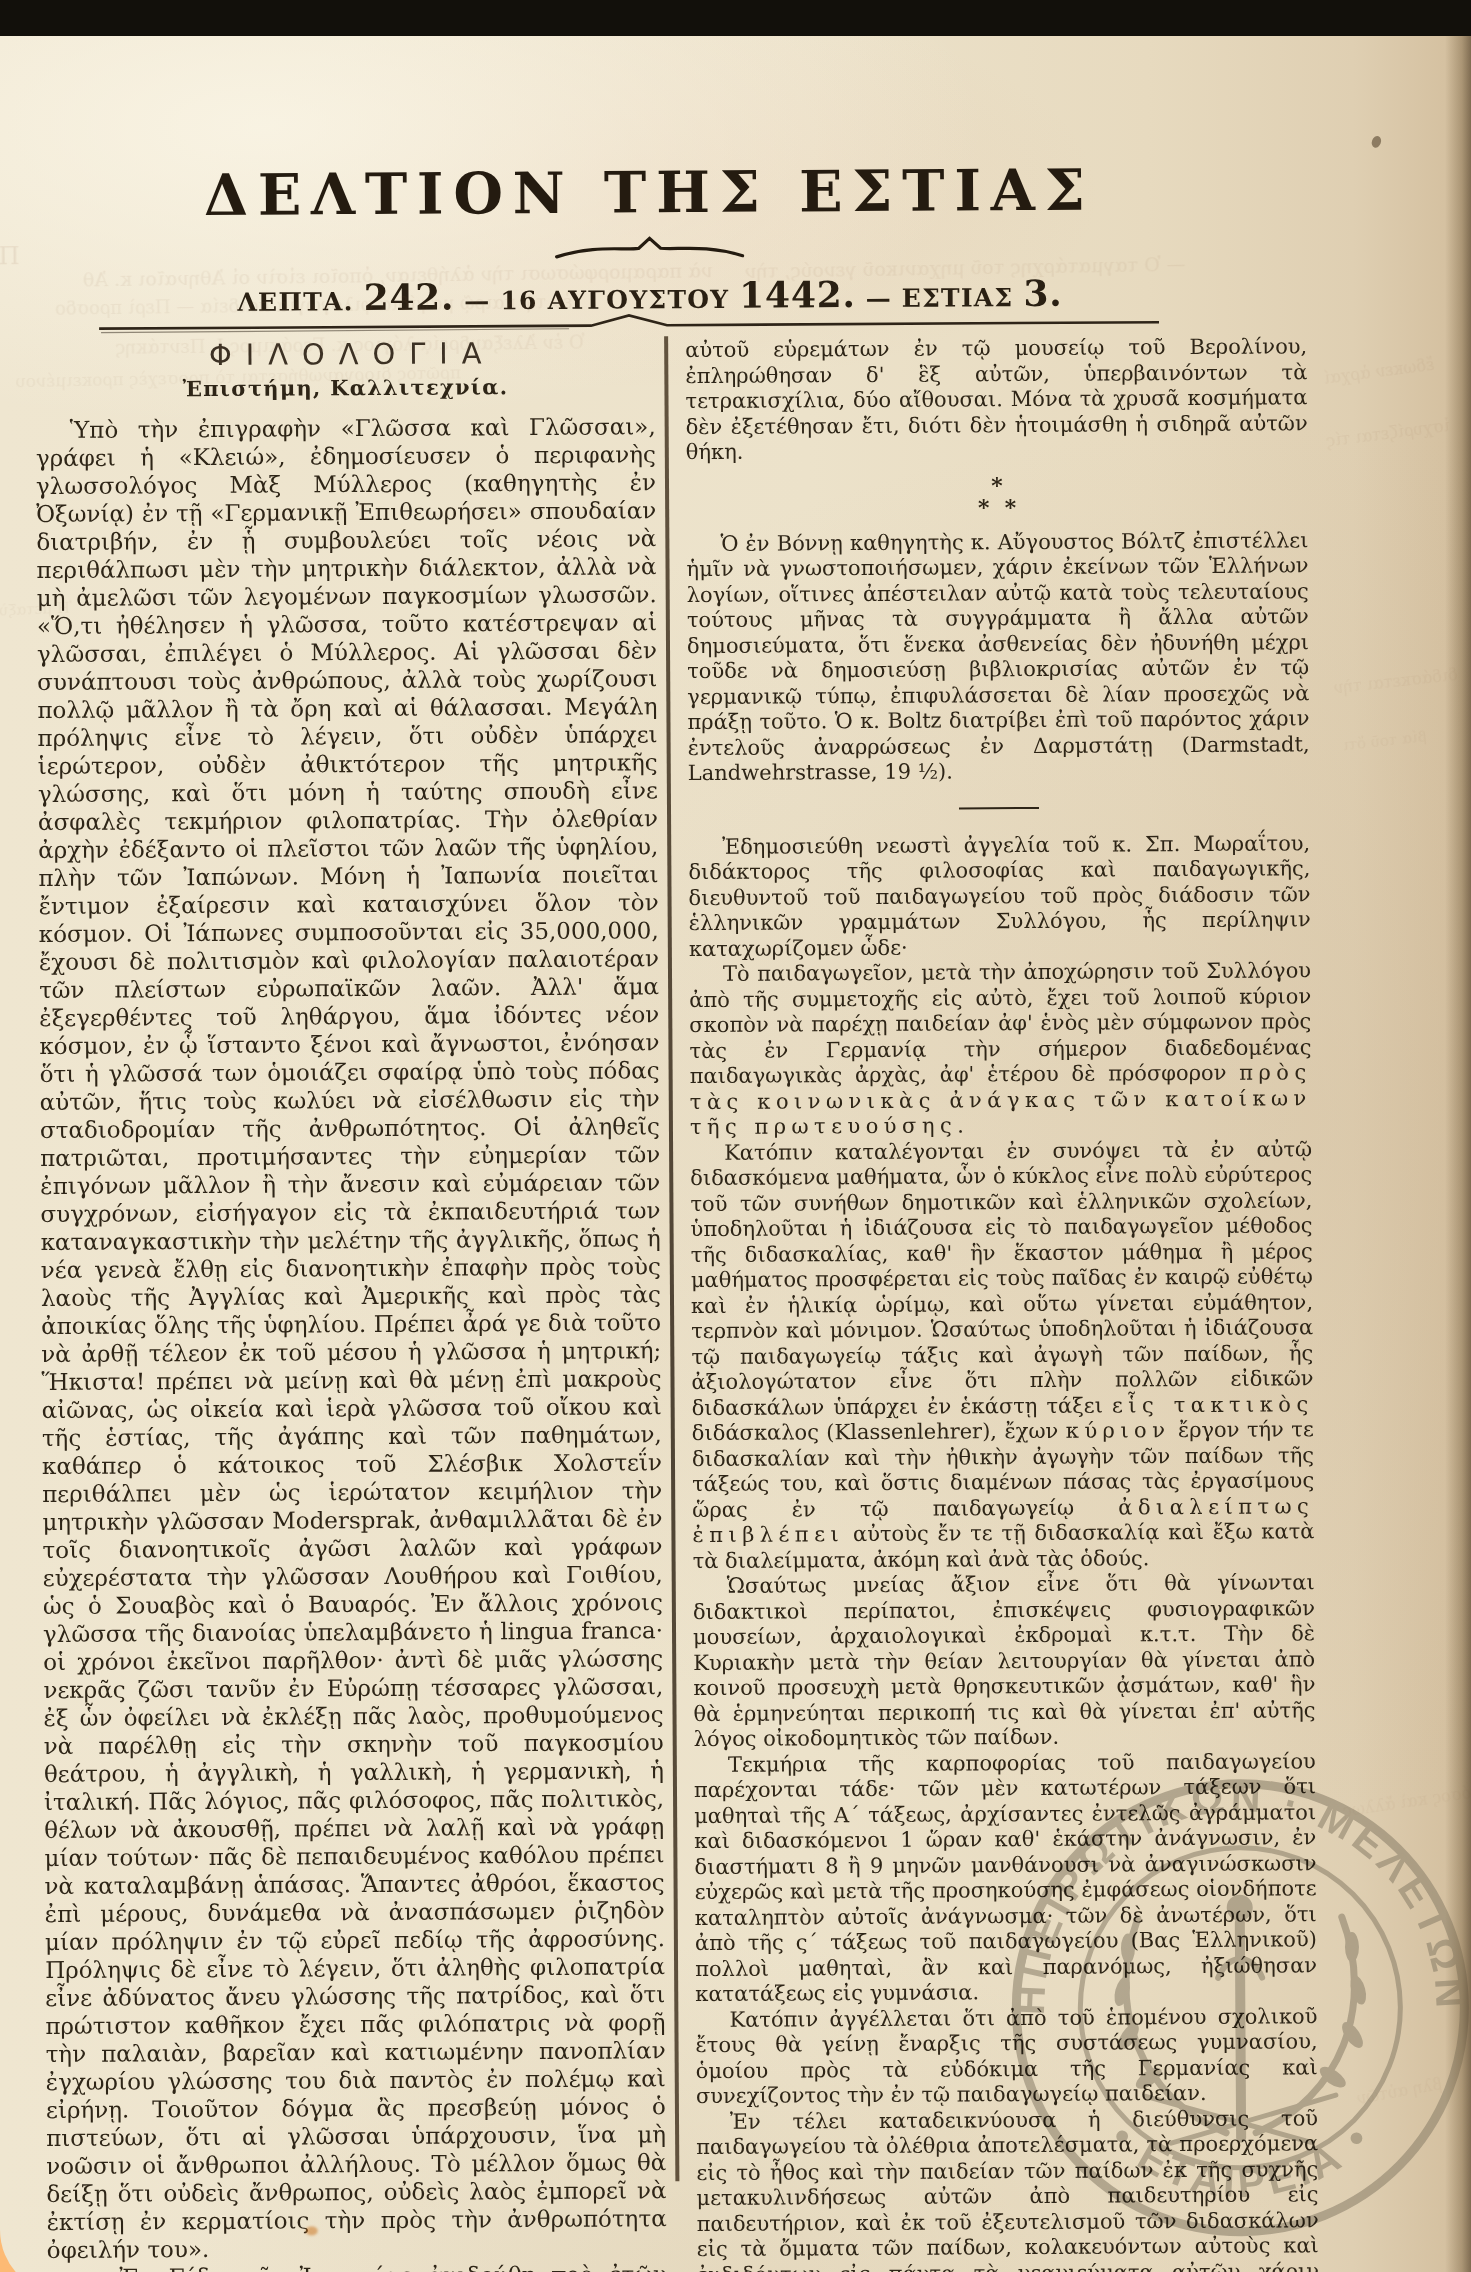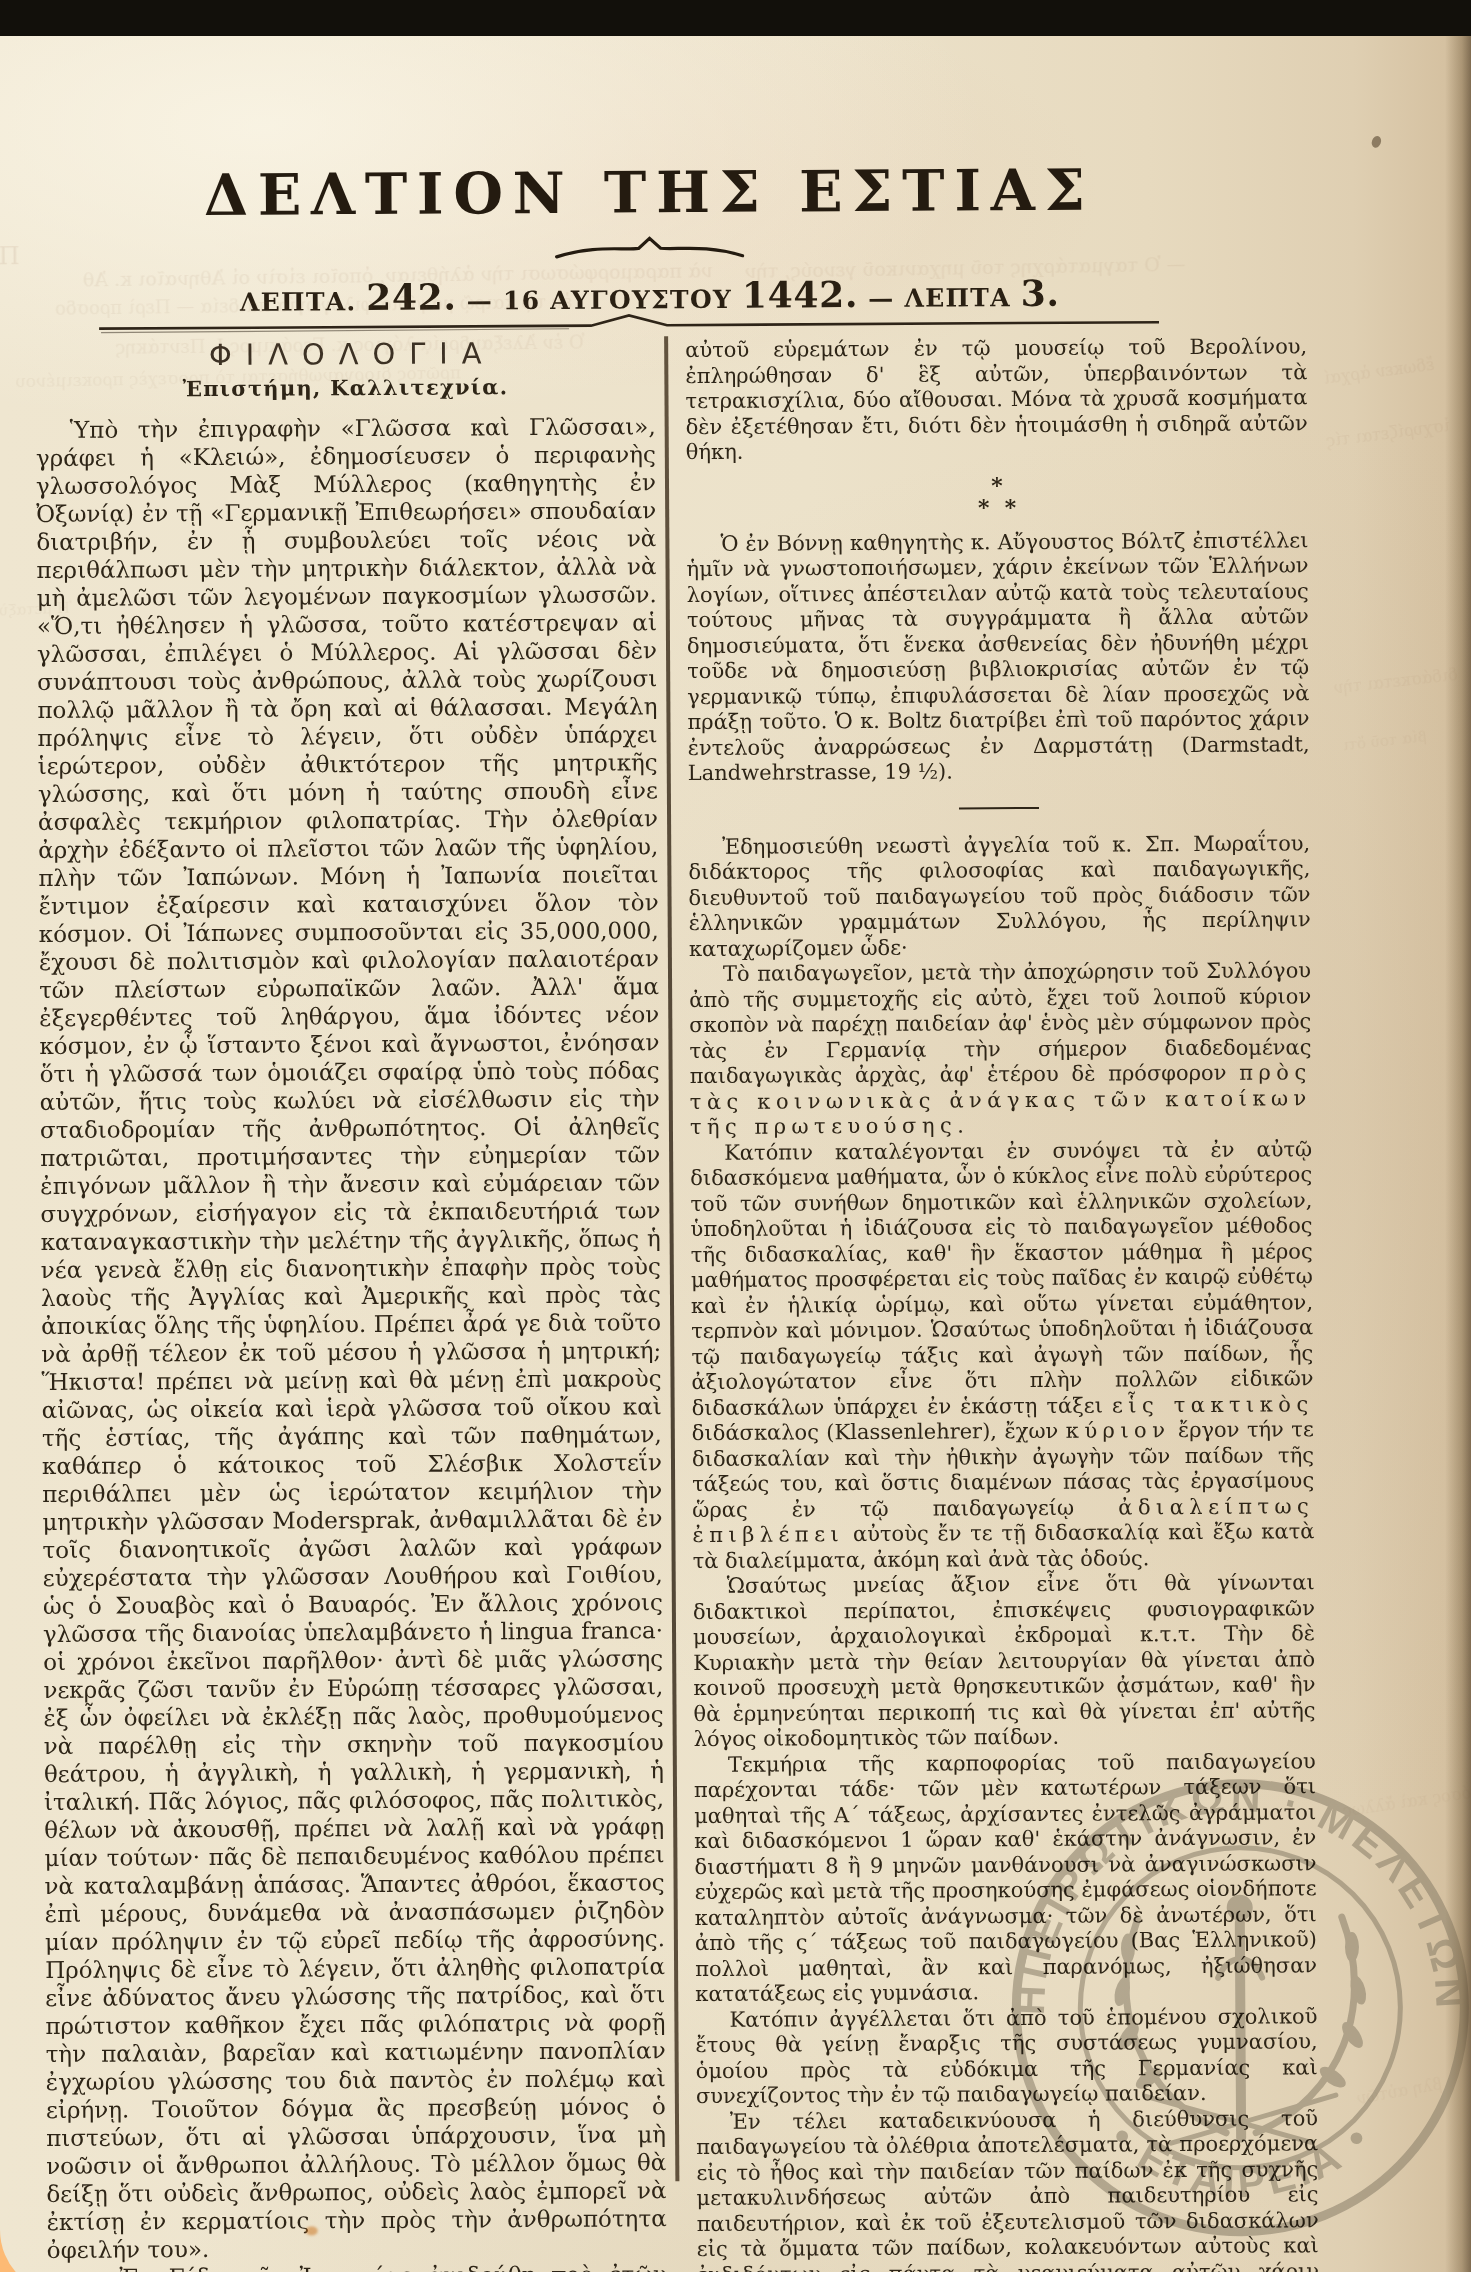--- a/index.html
+++ b/index.html
@@ -61,21 +61,21 @@
 <div class="scan">
   <div class="paper">
 
     <div class="content">
 
       <div class="masthead">
         <div class="mast-title">ΔΕΛΤΙΟΝ ΤΗΣ ΕΣΤΙΑΣ</div>
         <svg class="ornament" viewBox="0 0 190 26">
           <path d="M2,22 C40,10 68,16 84,14 L95,4 L106,14 C122,16 150,10 188,22" fill="none" stroke="#241b10" stroke-width="3.2" stroke-linecap="round"></path>
         </svg>
-        <div class="issue-line"><span>ΛΕΠΤΑ. </span><span class="num">242.</span><span> — 16 ΑΥΓΟΥΣΤΟΥ </span><span class="num">1442.</span><span> — ΛΕΠΤΑ </span><span class="num">3.</span></div>
+        <div class="issue-line"><span>ΛΕΠΤΑ. </span><span class="num">242.</span><span> — 16 ΑΥΓΟΥΣΤΟΥ </span><span class="num">1442.</span><span> — ΕΣΤΙΑΣ </span><span class="num">3.</span></div>
       </div>
 
       <svg class="header-rule" viewBox="0 0 1060 22">
         <path d="M0,13 L492,13 L530,3 L568,13 L1060,13" fill="none" stroke="#2e2418" stroke-width="2.6"></path>
         <path d="M2,17 L470,16" fill="none" stroke="#2e2418" stroke-width="1.1" opacity="0.5"></path>
       </svg>
 
       <div class="divider"></div>
 
       <div class="col col-left">

